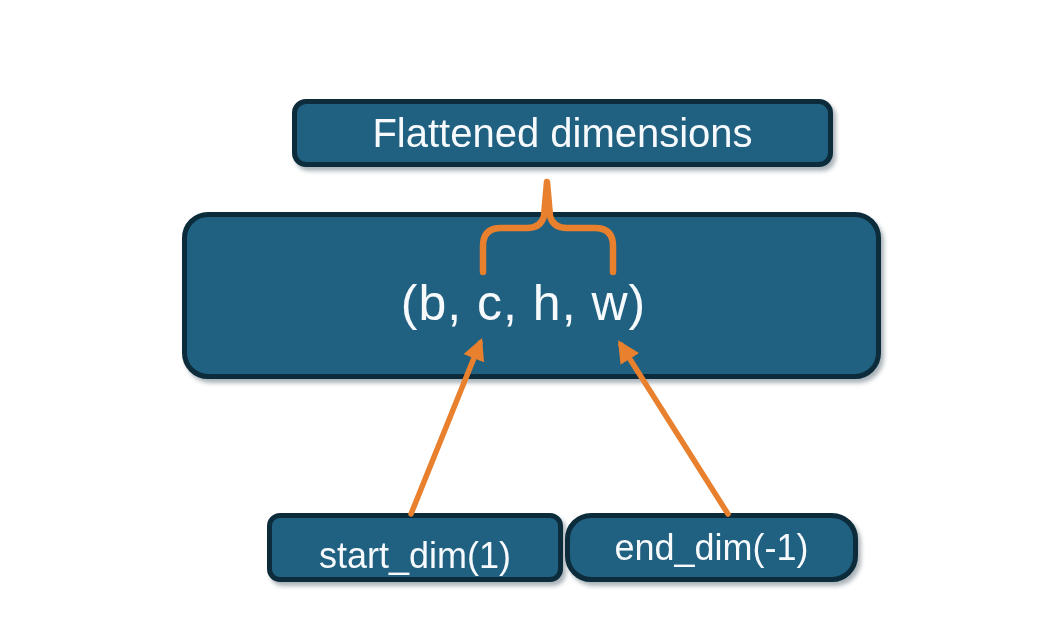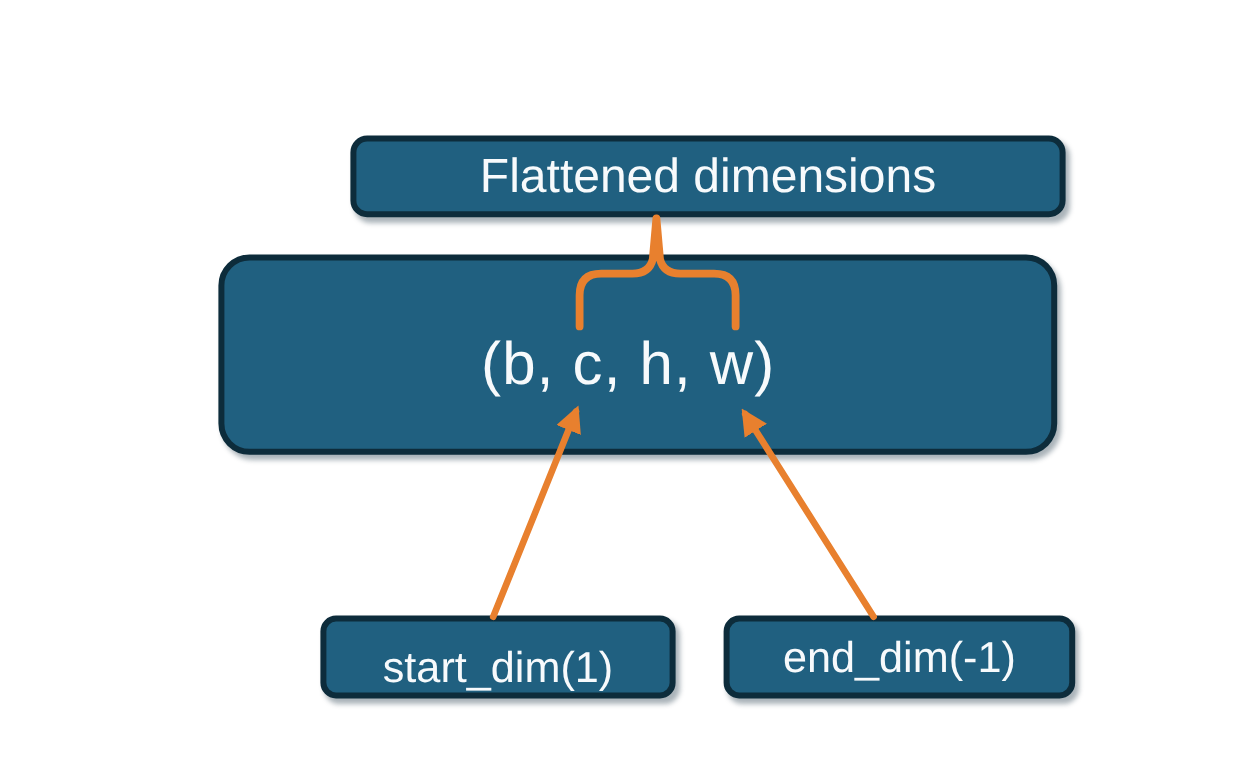--- a/index.html
+++ b/index.html
@@ -23,37 +23,37 @@
     background:var(--node-fill);
     border:5px solid var(--node-border);
     color:var(--text);
     display:flex;align-items:center;justify-content:center;
     box-shadow:3px 4px 4px rgba(12,38,54,0.35);
     text-align:center;
     white-space:nowrap;
   }
   .node .label{color:var(--text);}
   .title-box{
-    left:292px;top:113px;width:596px;height:68px;
+    left:292px;top:99px;width:541px;height:68px;
     border-radius:14px;
     font-size:40px;
   }
   .tensor-box{
     left:182px;top:212px;width:699px;height:167px;
     border-radius:26px;
     font-size:50px;
   }
   .tensor-box .label{transform:translate(-8px,7px);letter-spacing:1px;}
   .param-box{
     top:513px;height:69px;
     border-radius:13px;
     font-size:36px;
   }
   .start-box{left:267px;width:296px;align-items:flex-end;}
-  .end-box{left:603px;width:293px;}
+  .end-box{left:565px;width:293px;border-radius:26px;}
   svg.overlay{
     position:absolute;left:0;top:0;width:1038px;height:632px;
     z-index:5;pointer-events:none;
   }
   .connector-stroke{
     stroke:var(--connector);
     fill:none;
     stroke-linecap:round;
     stroke-linejoin:round;
   }

